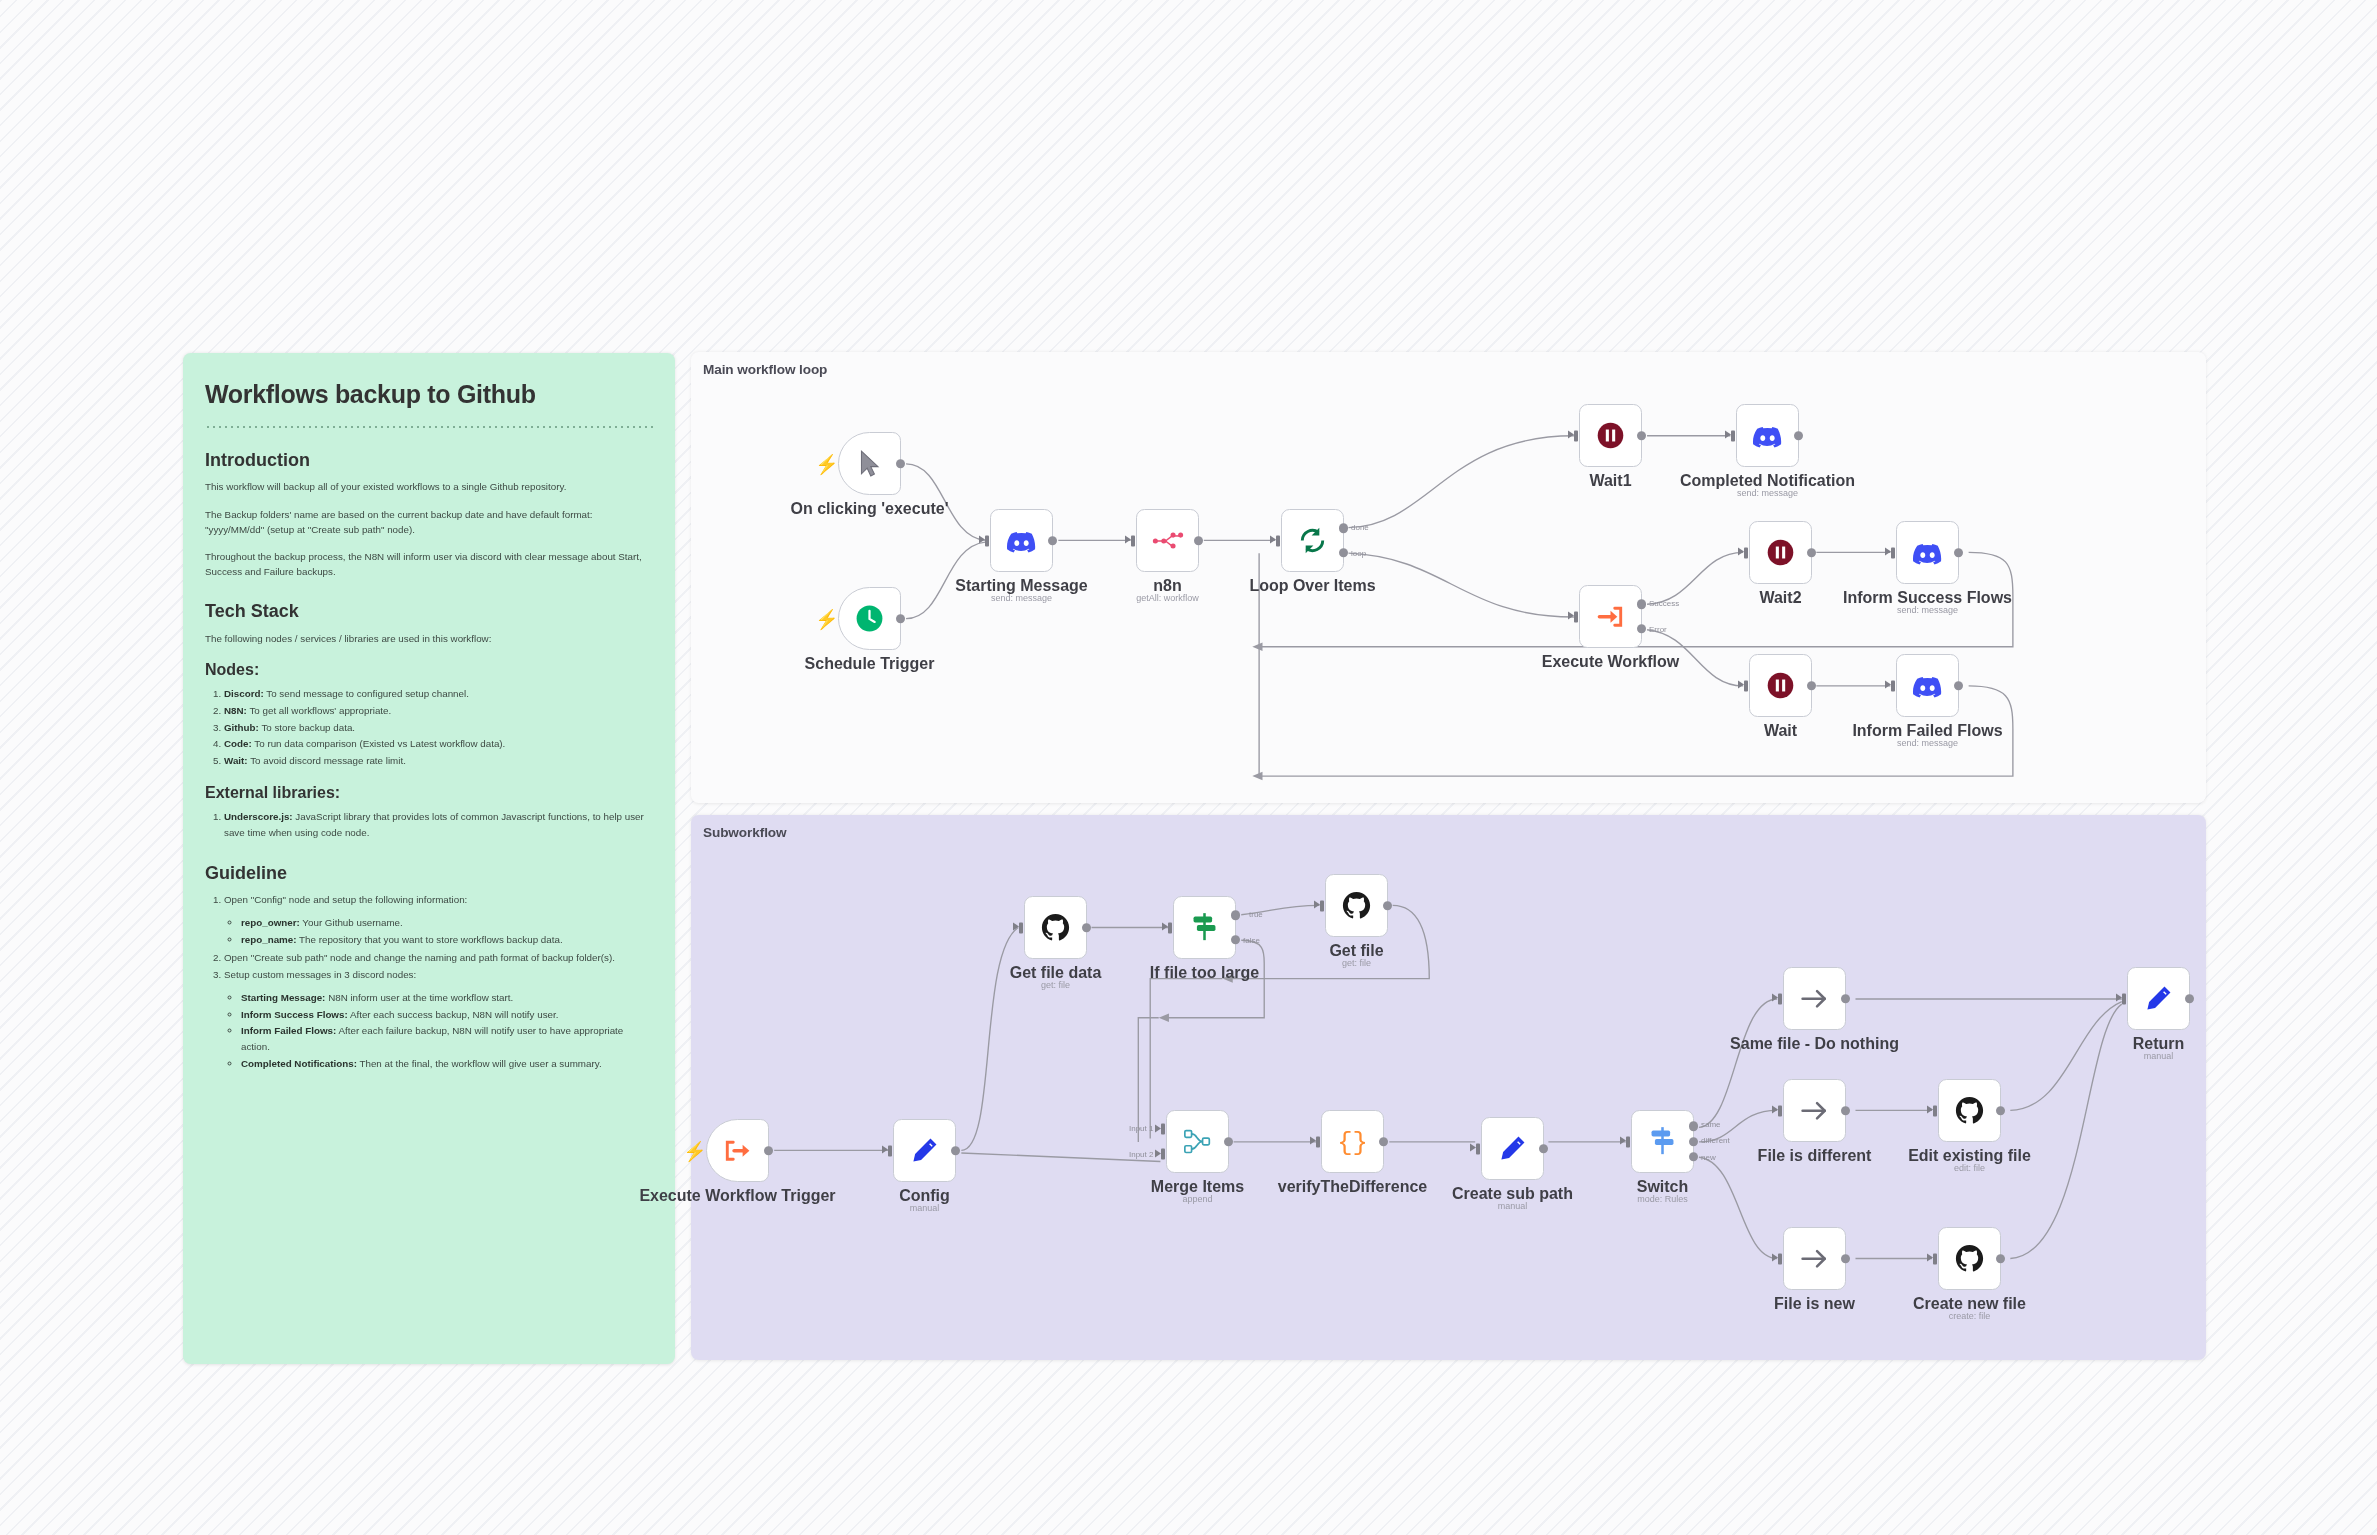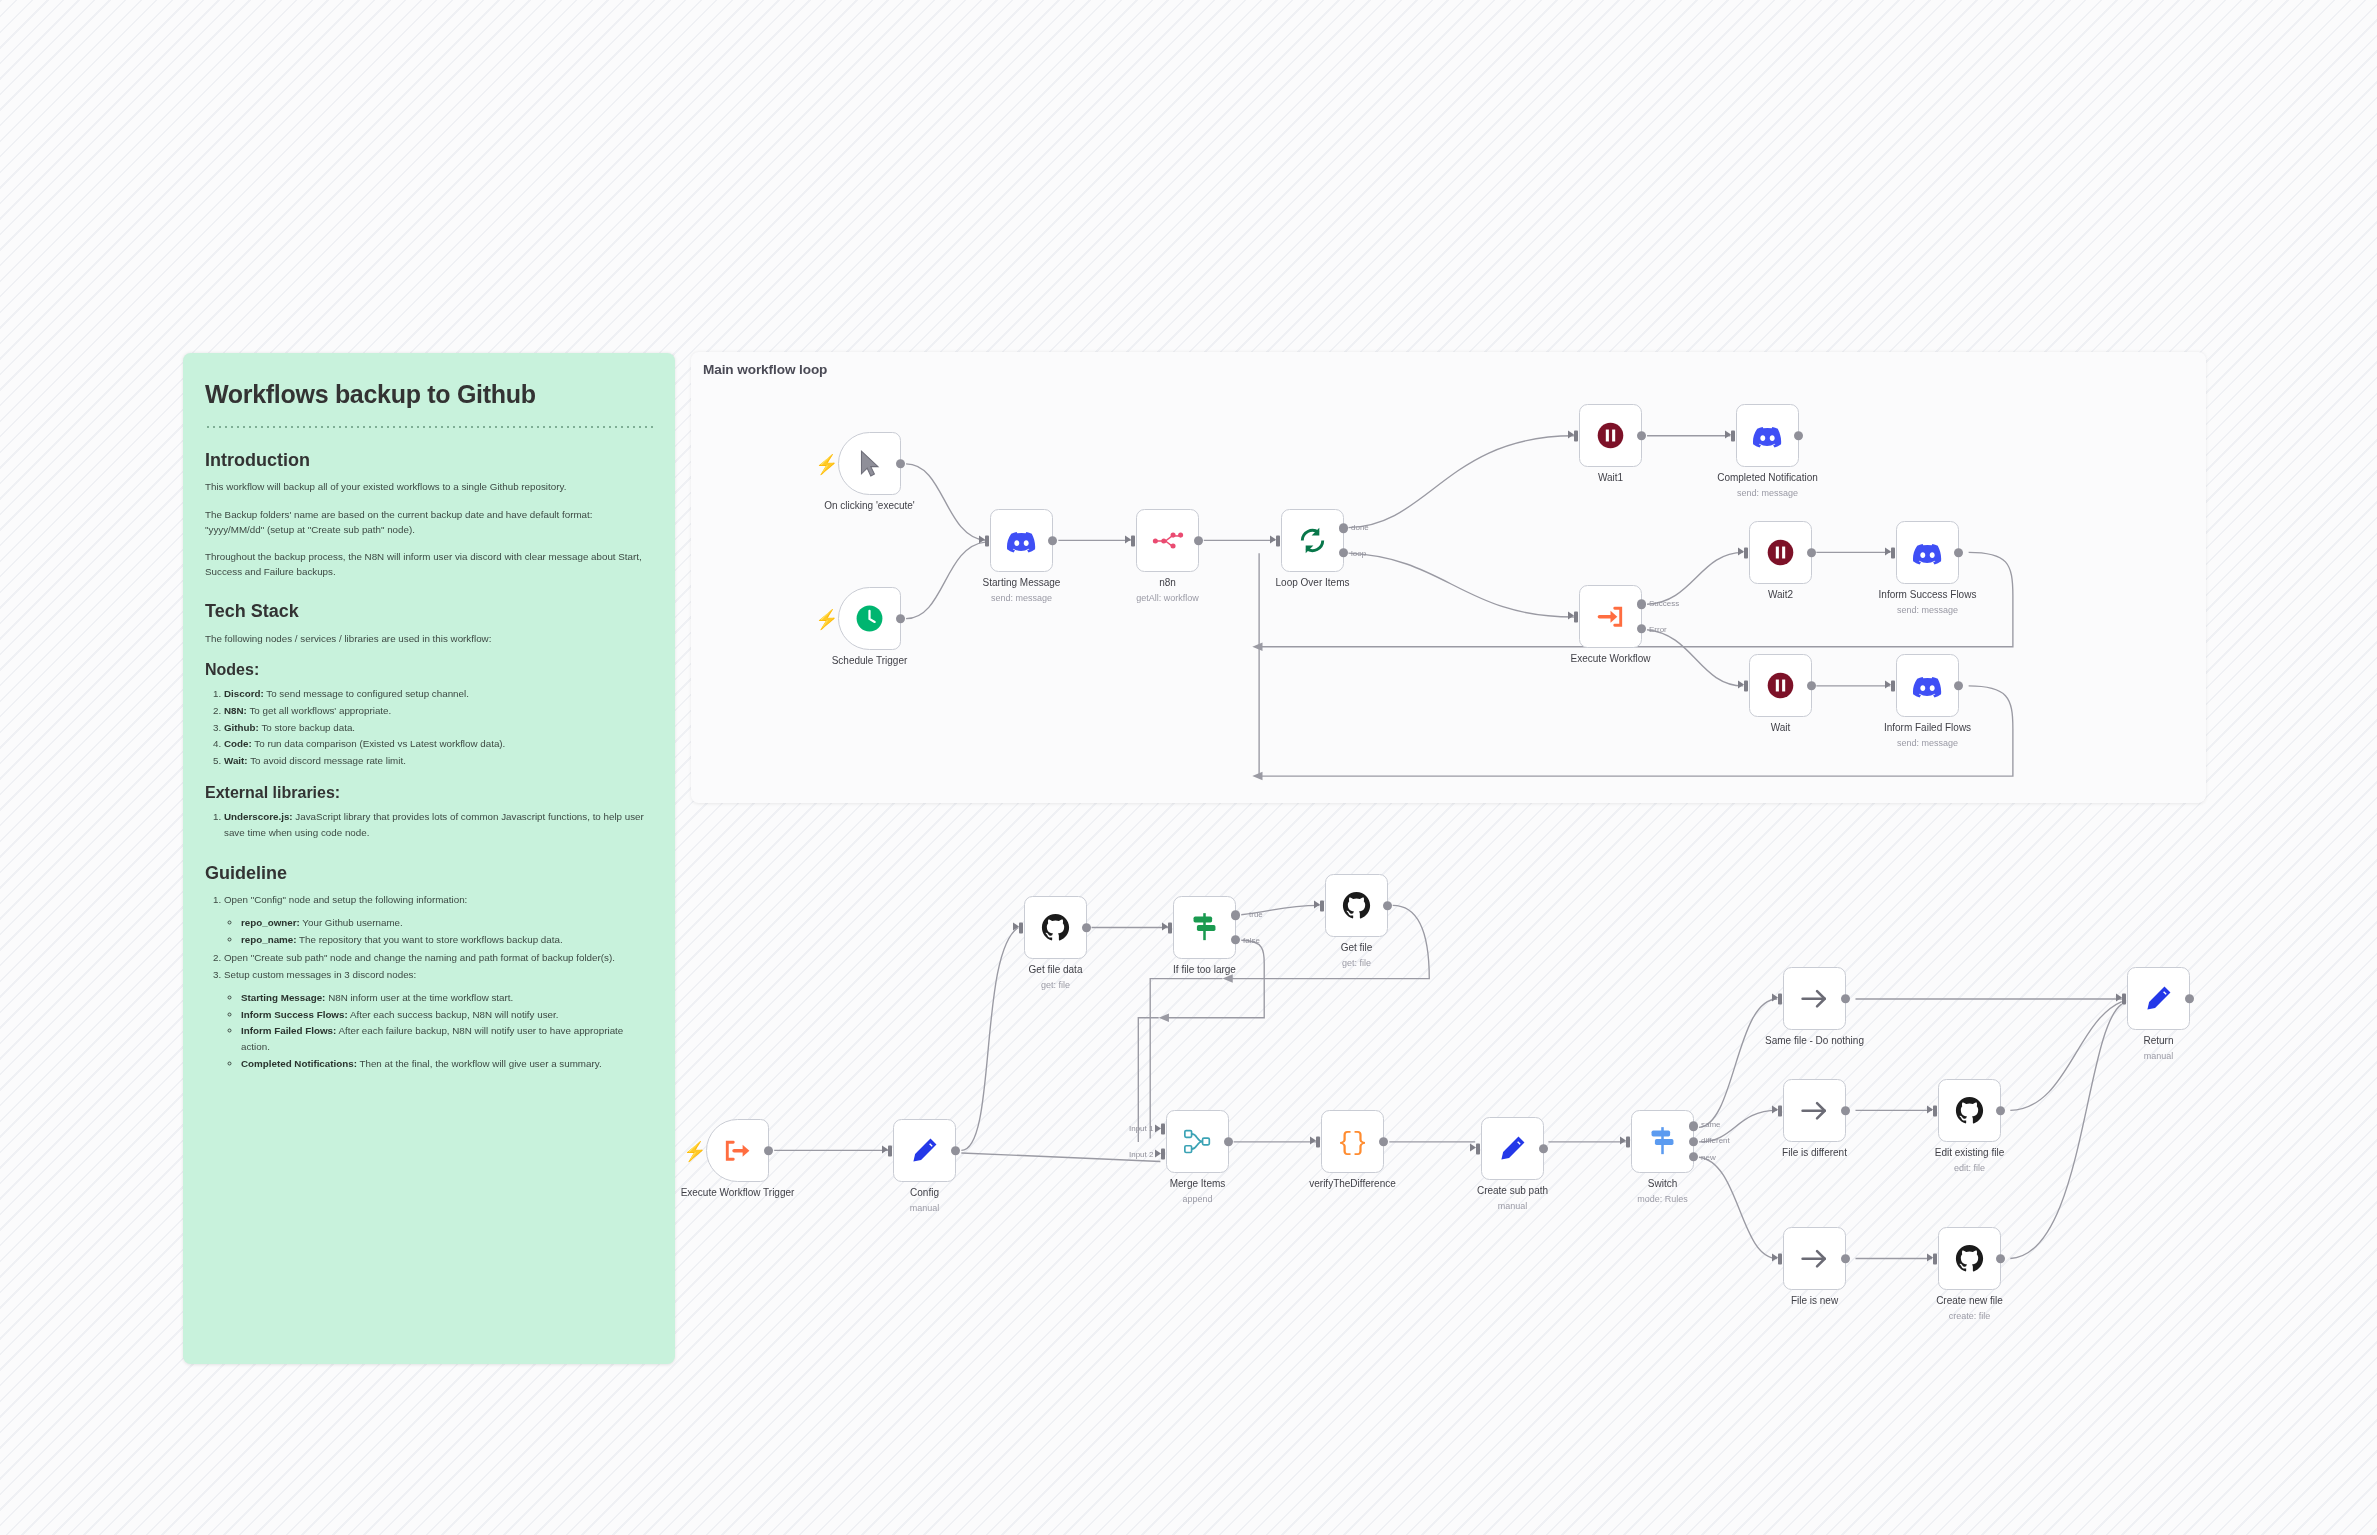--- a/index.html
+++ b/index.html
@@ -80,21 +80,21 @@
   .node.trigger {
     border-top-left-radius: 32px;
     border-bottom-left-radius: 32px;
   }
   .node .glyph { display:flex; align-items:center; justify-content:center; width:37px; height:37px; }
   .node-label {
     position: absolute;
     top: 68px; left: 50%;
     transform: translateX(-50%);
     white-space: nowrap;
-    font-size: 10px; color: #3f3f46; font-weight: 400;
+    font-size: 16px; color: #3f3f46; font-weight: 700;
     text-align: center;
   }
   .node-sublabel {
     position: absolute;
     top: 84px; left: 50%;
     transform: translateX(-50%);
     white-space: nowrap;
     font-size: 9px; color: #9a9aa5; font-weight: 400;
   }
   .node-wrap { position: absolute; width: 63px; height: 63px; }
@@ -188,20 +188,23 @@
           <li><b>Completed Notifications:</b> <span>Then at the final, the workflow will give user a summary.</span></li>
         </ul>
       </li>
     </ol>
   </div>
 
   <div class="panel" id="panel-main">
     <div class="panel-title">Main workflow loop</div>
   </div>
 
+  <div class="panel" id="panel-sub">
+    <div class="panel-title">Subworkflow</div>
+  </div>
 
   <svg class="wires" viewBox="0 0 2794 1805" width="2377" height="1536">
 
     <path d="M1065,545 C1110,545 1110,630 1158,635"></path>
 
     <path d="M1065,727 C1110,727 1110,642 1158,637"></path>
 
     <path d="M1244,635 L1329,635"></path>
 
     <path d="M1415,635 L1499,635"></path>

